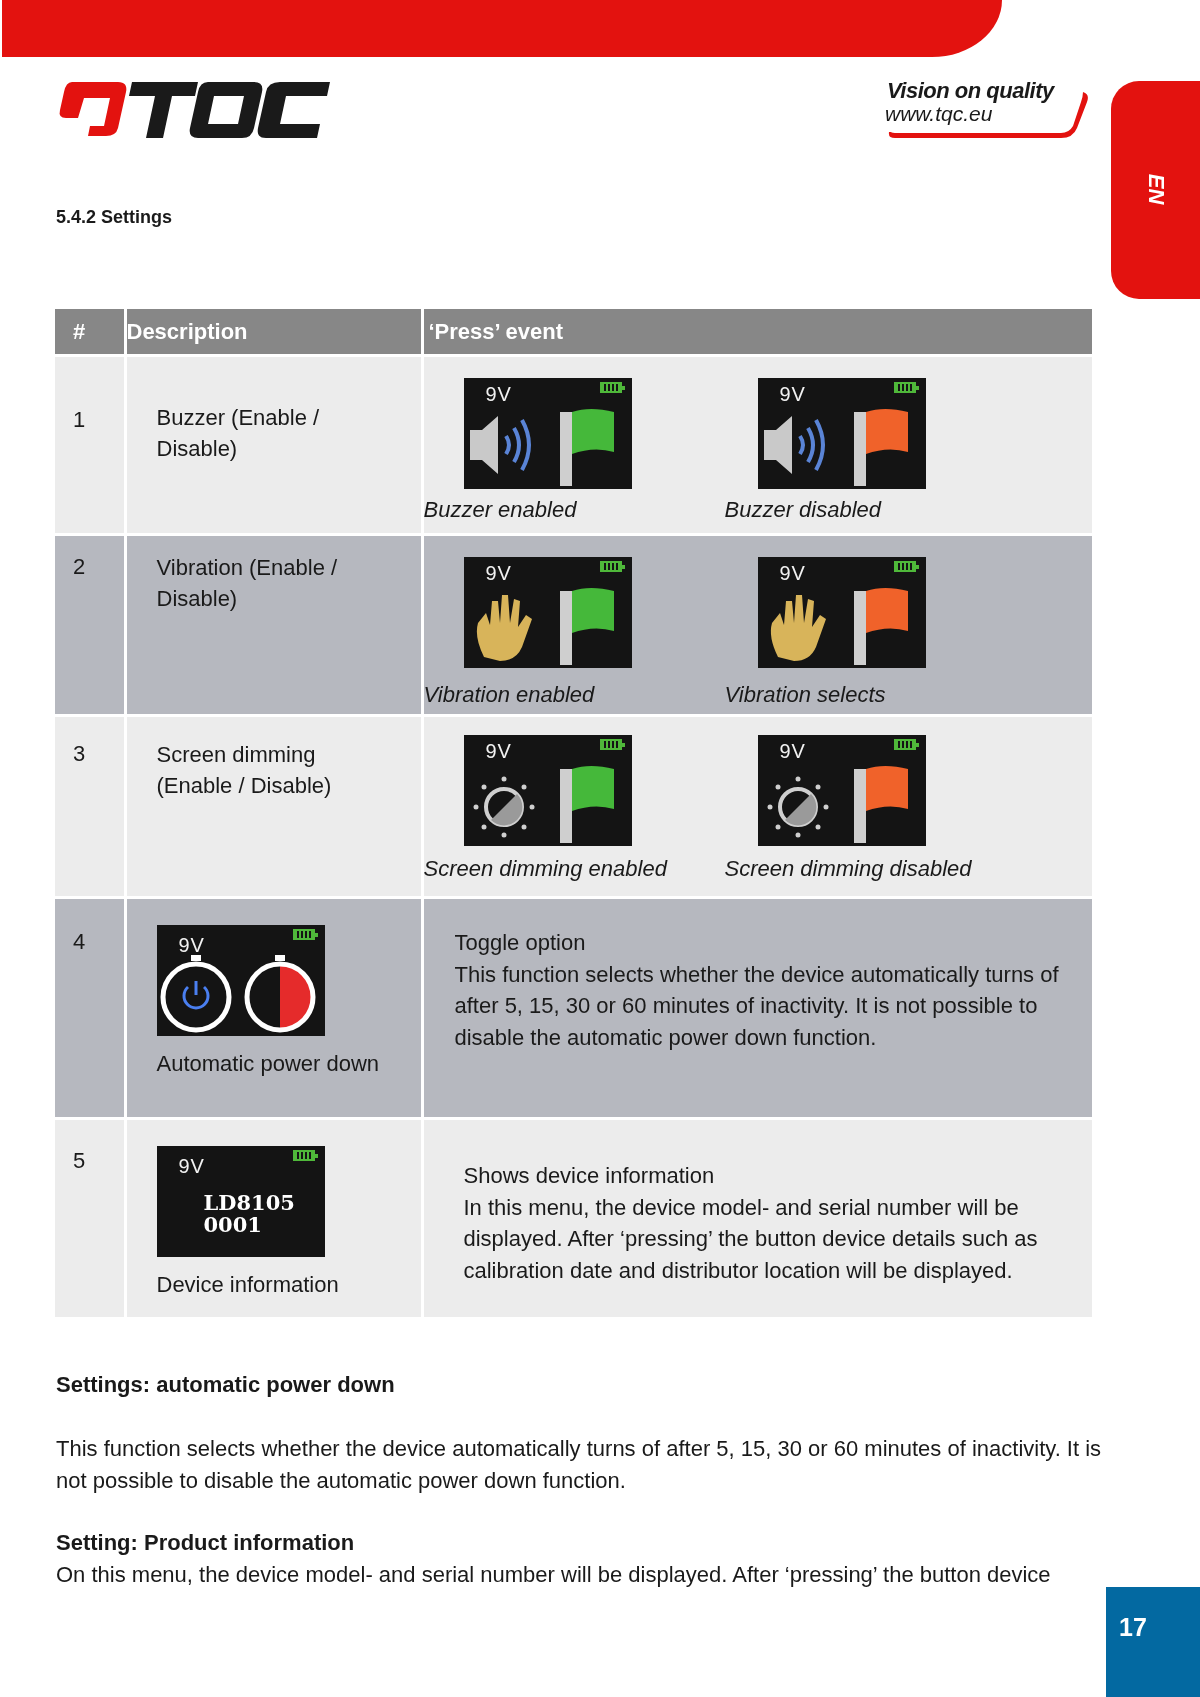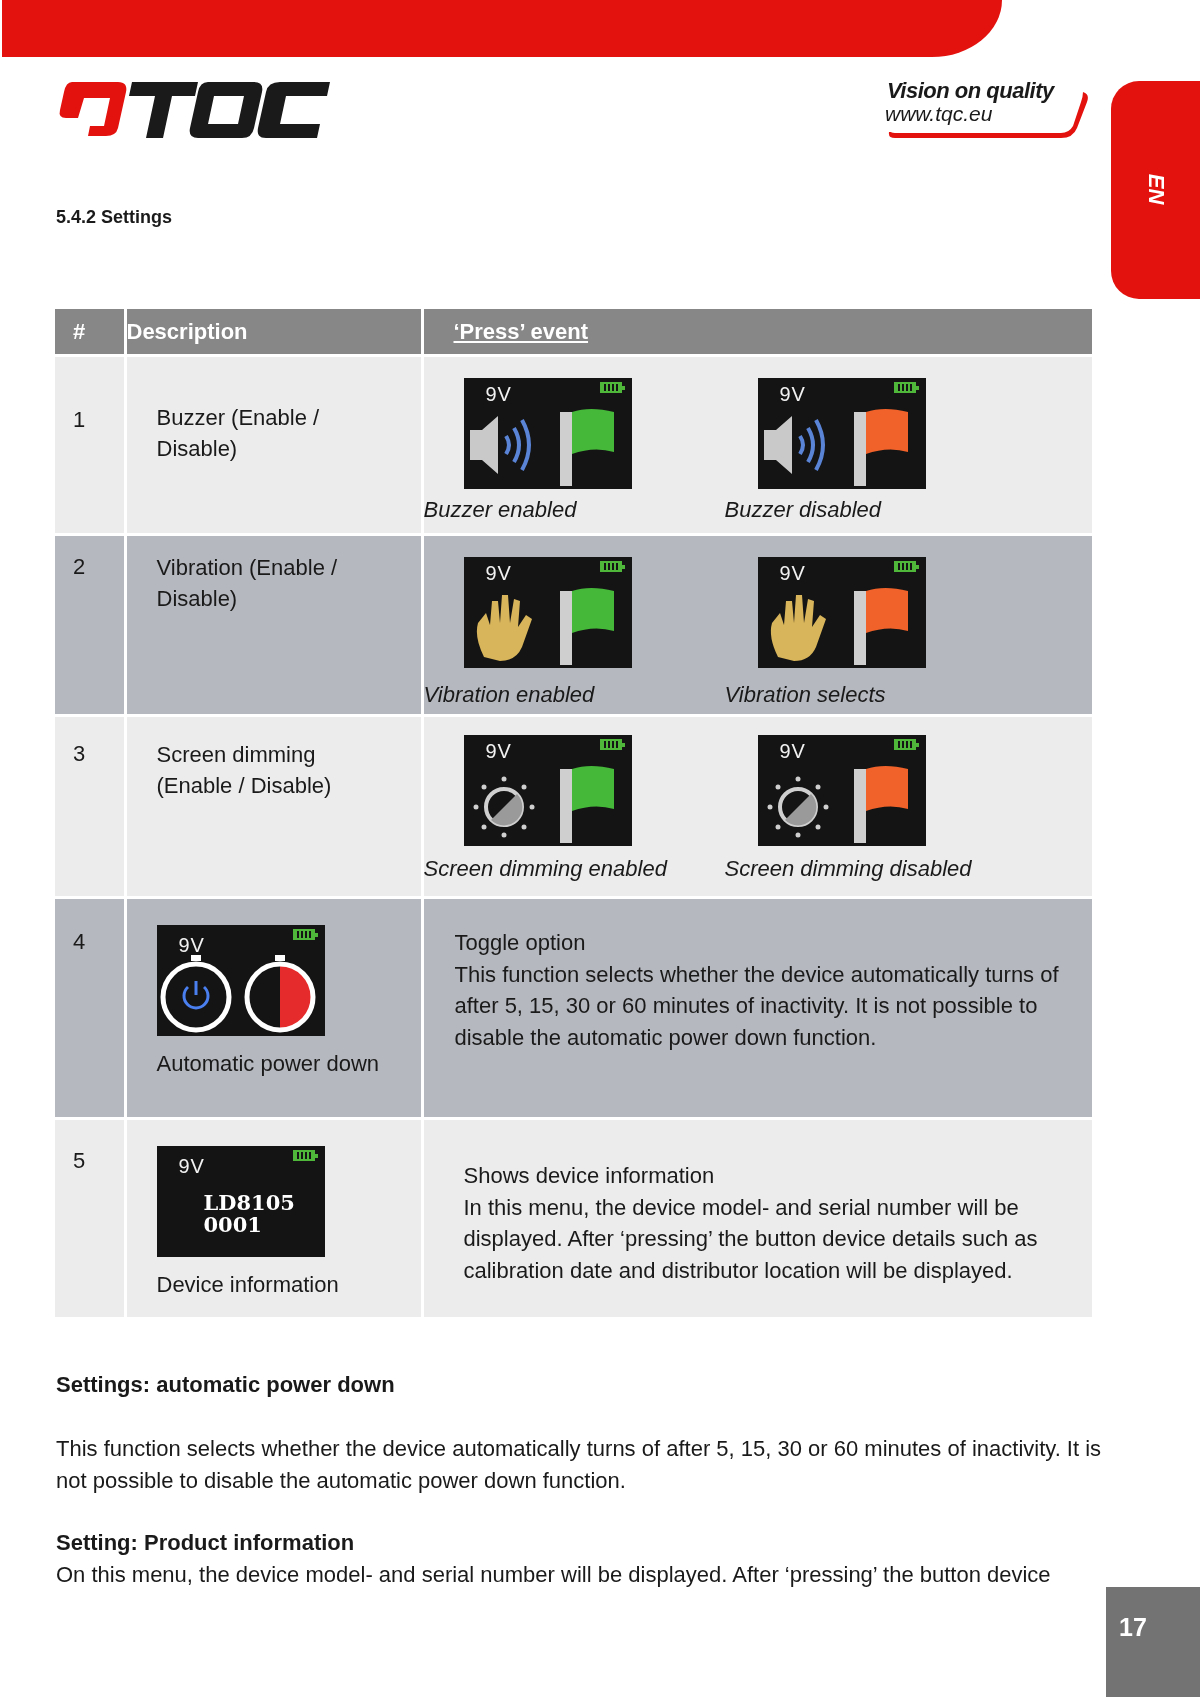--- a/index.html
+++ b/index.html
@@ -34,21 +34,21 @@
 
   .tbl { position: absolute; left: 55px; top: 309px; width: 1037px; border-collapse: collapse; table-layout: fixed; }
   .tbl th, .tbl td { border-right: 3px solid #ffffff; vertical-align: top; padding: 0; }
   .tbl th:last-child, .tbl td:last-child { border-right: none; }
   .tbl thead th {
     background: #878787; color: #fff; font-size: 22px; font-weight: bold; text-align: left;
     height: 45px; vertical-align: middle;
   }
   .tbl thead th.c-num { padding-left: 18px; }
   .tbl thead th.c-desc { }
-  .tbl thead th.c-press { padding-left: 30px; text-decoration: underline; }
+  .tbl thead th.c-press { padding-left: 5px; }
   .tbl tbody tr { border-top: 3px solid #ffffff; }
   .row-light td { background: #ececec; }
   .row-dark td { background: #b6b8bf; }
   .num { font-size: 22px; padding: 0 0 0 18px !important; }
   .desc { font-size: 22px; line-height: 31px; padding-left: 30px !important; }
 
   .screen { background: #141414; position: relative; width: 168px; height: 111px; }
   .screen .volt { position: absolute; left: 22px; top: 5px; color: #f2f2f2; font-size: 20px; letter-spacing: 1px; }
   .screen .batt {
     position: absolute; right: 10px; top: 4px; width: 22px; height: 11px; border: 2px solid #4fb83a; box-sizing: border-box;
@@ -60,21 +60,21 @@
 
   .press-pair { display: flex; }
   .press-item { width: 314px; }
   .press-item .screen { margin-left: 40px; }
 
   .para { font-size: 22px; line-height: 31.5px; }
   .heading-b { position: absolute; left: 56px; font-size: 22px; font-weight: bold; }
   .body-p { position: absolute; left: 56px; width: 1050px; font-size: 22px; line-height: 31.5px; }
 
   .page-tab {
-    position: absolute; left: 1106px; top: 1587px; width: 94px; height: 110px; background: #737373;
+    position: absolute; left: 1106px; top: 1587px; width: 94px; height: 110px; background: #0369a1;
   }
   .page-tab span { position: absolute; left: 13px; top: 26px; color: #fff; font-weight: bold; font-size: 25px; }
 </style>
 </head>
 <body>
 
 <div class="topbar"></div>
 
 <svg class="logo" viewBox="0 0 275 64">
   <path d="M14 4 L60 4 Q70 4 68 14 L60 50 Q58 58 48 58 L30 58 L32 48 L46 48 L52 20 L26 20 L20 40 L8 40 Q0 40 2 32 L6 14 Q8 4 14 4 Z" fill="#e3120f"></path>

